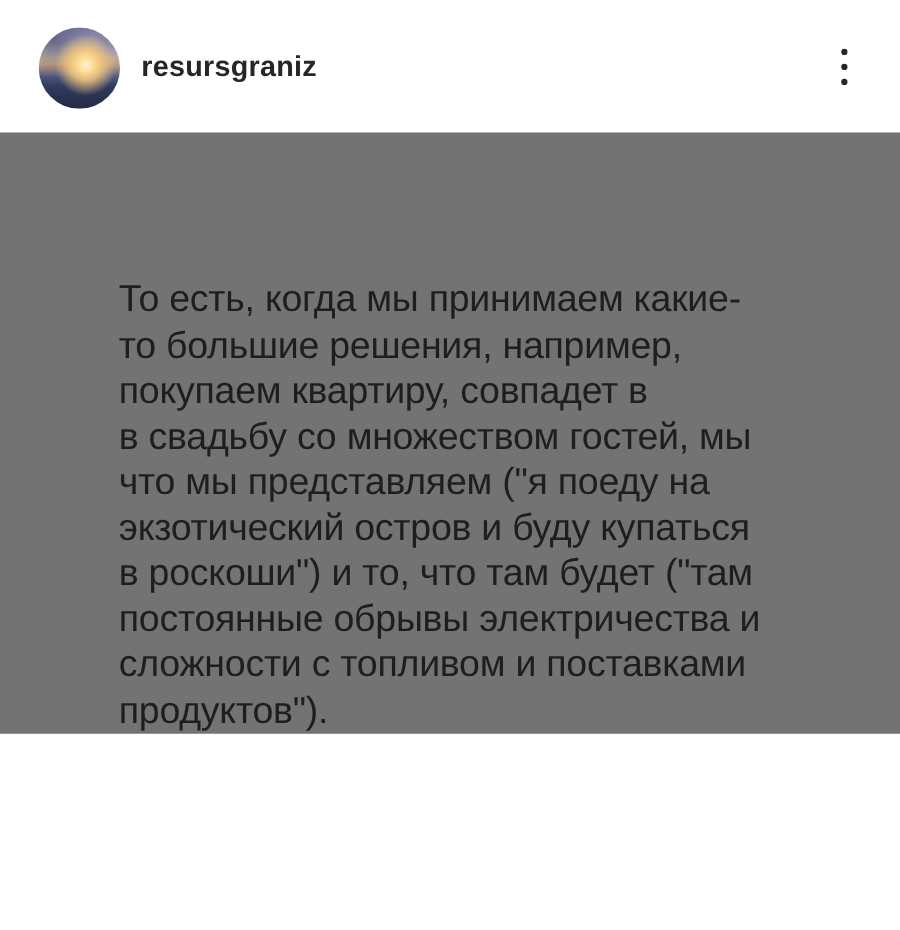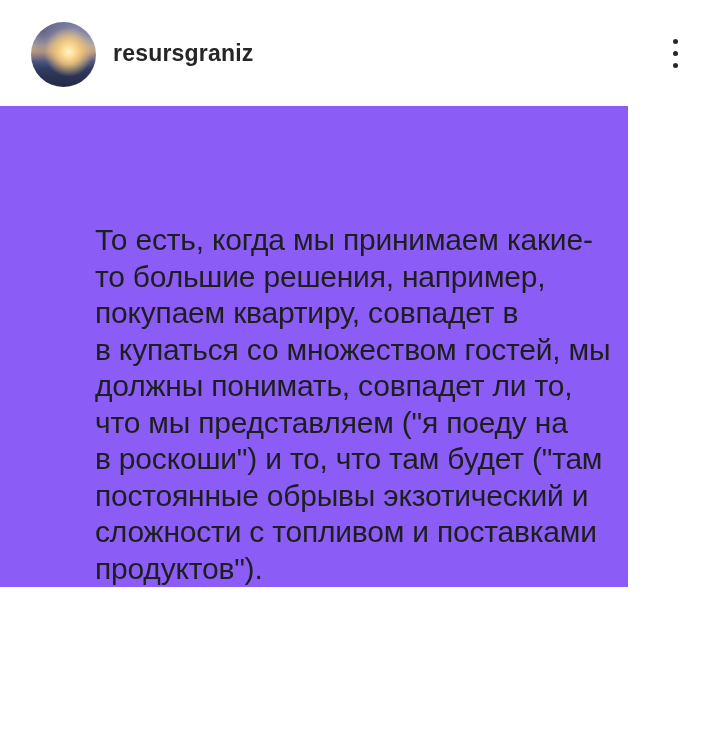--- a/index.html
+++ b/index.html
@@ -73,22 +73,22 @@
     padding: 0;
   }
   .kebab-btn .dot {
     width: 5px;
     height: 5px;
     border-radius: 50%;
     background: #262626;
   }
   
   .post-image {
-    width: 628px;
-    background: #8b5cf6;
+    width: 720px;
+    background: #737373;
   }
   .text-block {
     padding: 116px 30px 0 95px;
     font-size: 30px;
     line-height: 36.5px;
     font-weight: 400;
     color: #1e1e1e;
     letter-spacing: -0.2px;
     white-space: nowrap;
   }
@@ -106,23 +106,23 @@
       <span class="dot"></span>
       <span class="dot"></span>
     </button>
   </header>
 
   <div class="post-image">
     <div class="text-block">
       <div>То есть, когда мы принимаем какие-</div>
       <div>то большие решения, например,</div>
       <div>покупаем квартиру, совпадет в</div>
-      <div>в купаться со множеством гостей, мы</div>
-      <div>должны понимать, совпадет ли то,</div>
+      <div>в свадьбу со множеством гостей, мы</div>
       <div>что мы представляем ("я поеду на</div>
+      <div>экзотический остров и буду купаться</div>
       <div>в роскоши") и то, что там будет ("там</div>
-      <div>постоянные обрывы экзотический и</div>
+      <div>постоянные обрывы электричества и</div>
       <div>сложности с топливом и поставками</div>
       <div>продуктов").</div>
     </div>
   </div>
 
 </div>
 
 </body></html>

